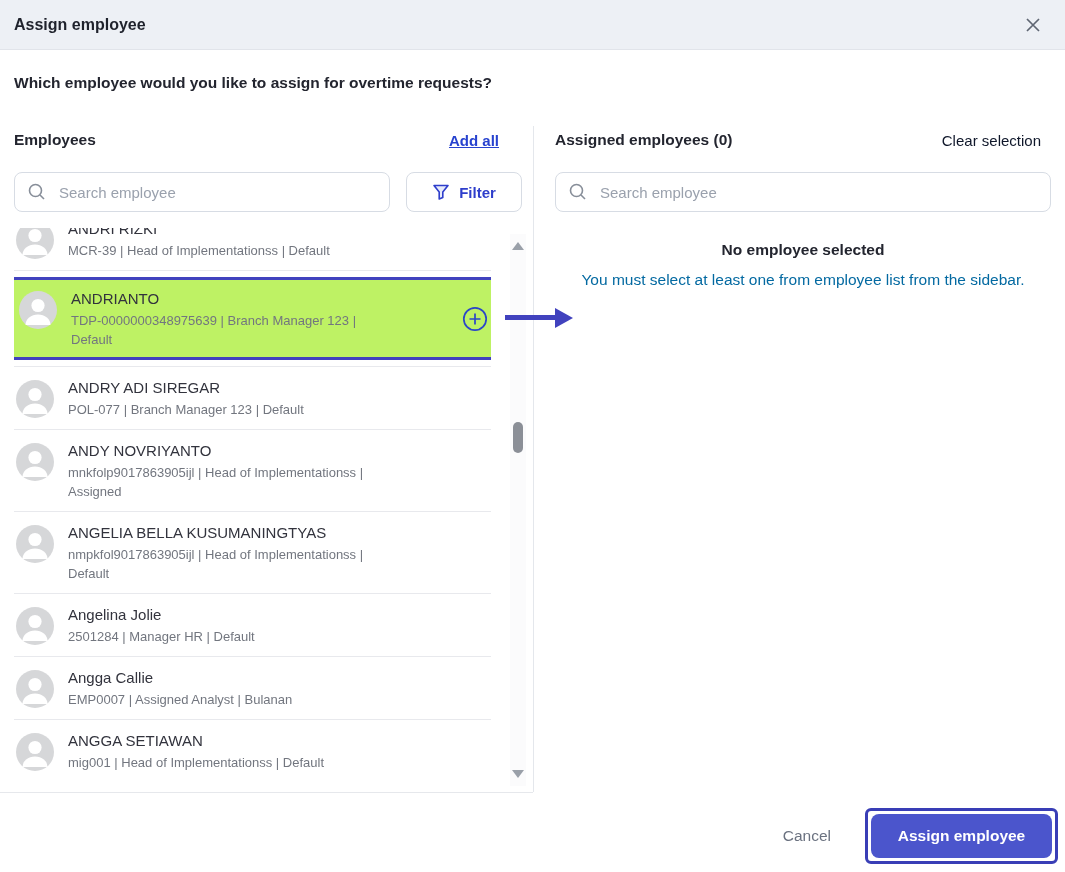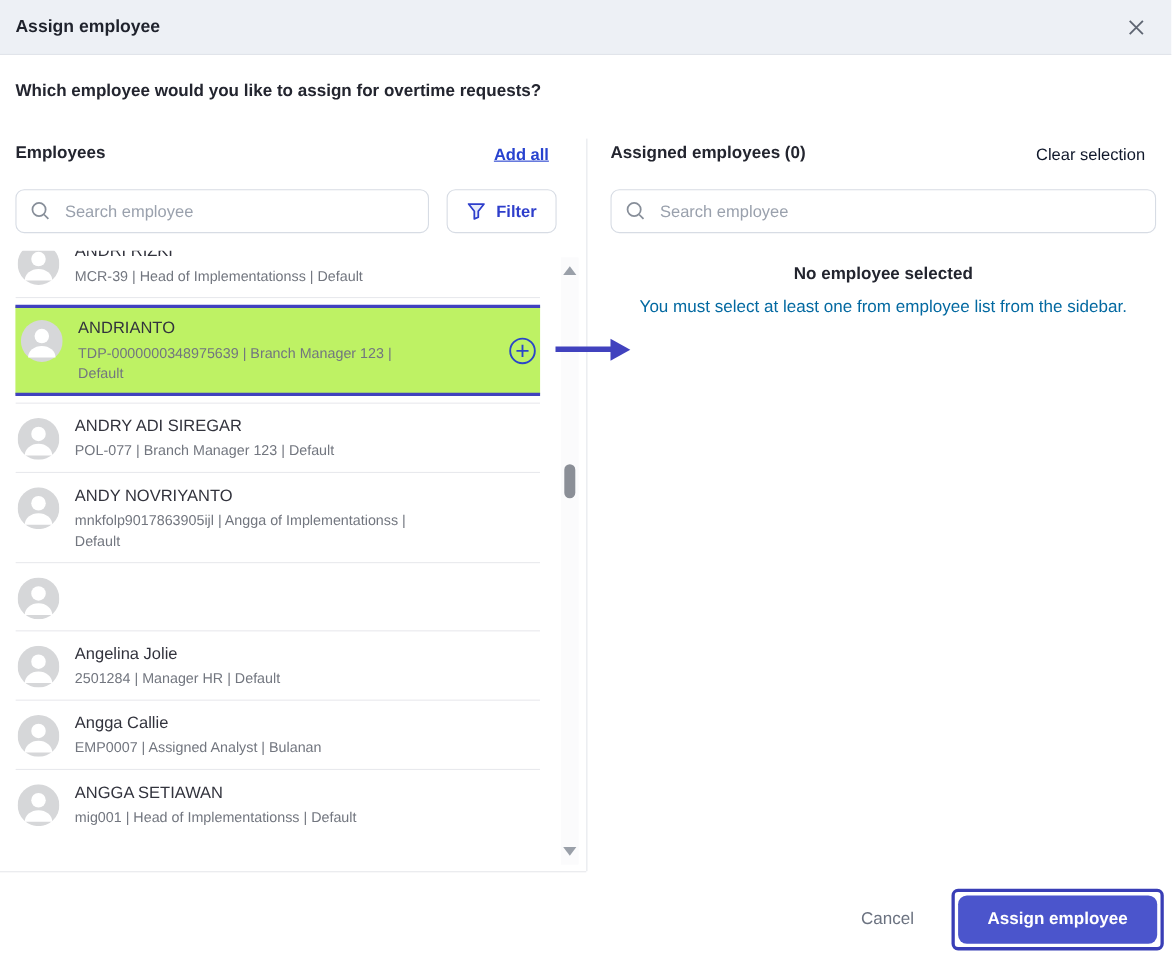--- a/index.html
+++ b/index.html
@@ -44,21 +44,21 @@
   .search-wrap.right { left:555px; width:496px; }
   .search-input {
     width:100%; height:40px; border:1px solid #d7dce4; border-radius:8px;
     padding:0 12px 0 44px; font-size:15px; color:#3a3d47; outline:none;
     font-family:Liberation Sans, sans-serif; background:#fff;
   }
   .search-input::placeholder { color:#9aa1ad; }
   .search-icon { position:absolute; left:13px; top:10px; line-height:0; }
 
   .filter-btn {
-    position:absolute; left:406px; top:172px; width:100px; height:40px;
+    position:absolute; left:406px; top:172px; width:116px; height:40px;
     background:#fff; border:1px solid #d7dce4; border-radius:8px;
     display:flex; align-items:center; justify-content:center; gap:9px;
     cursor:pointer;
   }
   .filter-label { font-size:15px; font-weight:bold; color:#2e3ecb; }
 
   
   .employee-list {
     position:absolute; left:14px; top:228px; width:477px; height:564px;
     overflow:hidden;
@@ -219,35 +219,39 @@
     <div class="row">
       <span class="avatar">
         <svg width="38" height="38" viewBox="0 0 38 38">
           <circle cx="19" cy="19" r="19" fill="#d6d7d9"></circle>
           <circle cx="19" cy="14.5" r="6.6" fill="#ffffff"></circle>
           <path d="M6.5 34 a12.5 10.5 0 0 1 25 0 Z" fill="#ffffff"></path>
         </svg>
       </span>
       <div class="row-text">
         <div class="row-name">ANDY NOVRIYANTO</div>
-        <div class="row-details">mnkfolp9017863905ijl | Angga of Implementationss | Default</div>
-      </div>
-
-    </div>
-  </div>
-
-  <div class="row-slot">
-    <div class="row">
-      <span class="avatar">
-        <svg width="38" height="38" viewBox="0 0 38 38">
-          <circle cx="19" cy="19" r="19" fill="#d6d7d9"></circle>
-          <circle cx="19" cy="14.5" r="6.6" fill="#ffffff"></circle>
-          <path d="M6.5 34 a12.5 10.5 0 0 1 25 0 Z" fill="#ffffff"></path>
-        </svg>
-      </span>
+        <div class="row-details">mnkfolp9017863905ijl | Head of Implementationss | Assigned</div>
+      </div>
+
+    </div>
+  </div>
+
+  <div class="row-slot">
+    <div class="row">
+      <span class="avatar">
+        <svg width="38" height="38" viewBox="0 0 38 38">
+          <circle cx="19" cy="19" r="19" fill="#d6d7d9"></circle>
+          <circle cx="19" cy="14.5" r="6.6" fill="#ffffff"></circle>
+          <path d="M6.5 34 a12.5 10.5 0 0 1 25 0 Z" fill="#ffffff"></path>
+        </svg>
+      </span>
+      <div class="row-text">
+        <div class="row-name">ANGELIA BELLA KUSUMANINGTYAS</div>
+        <div class="row-details">nmpkfol9017863905ijl | Head of Implementationss | Default</div>
+      </div>
 
     </div>
   </div>
 
   <div class="row-slot">
     <div class="row">
       <span class="avatar">
         <svg width="38" height="38" viewBox="0 0 38 38">
           <circle cx="19" cy="19" r="19" fill="#d6d7d9"></circle>
           <circle cx="19" cy="14.5" r="6.6" fill="#ffffff"></circle>

